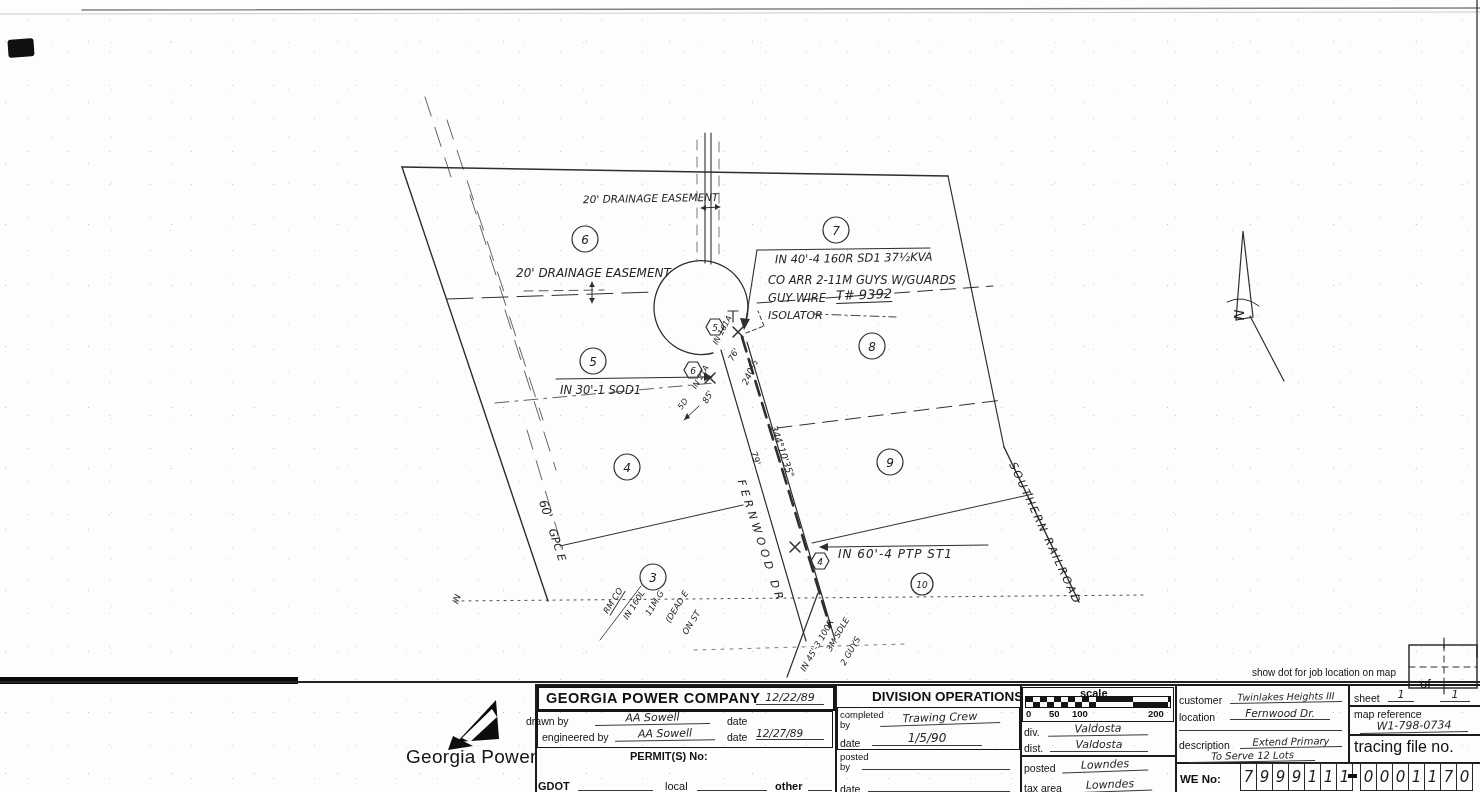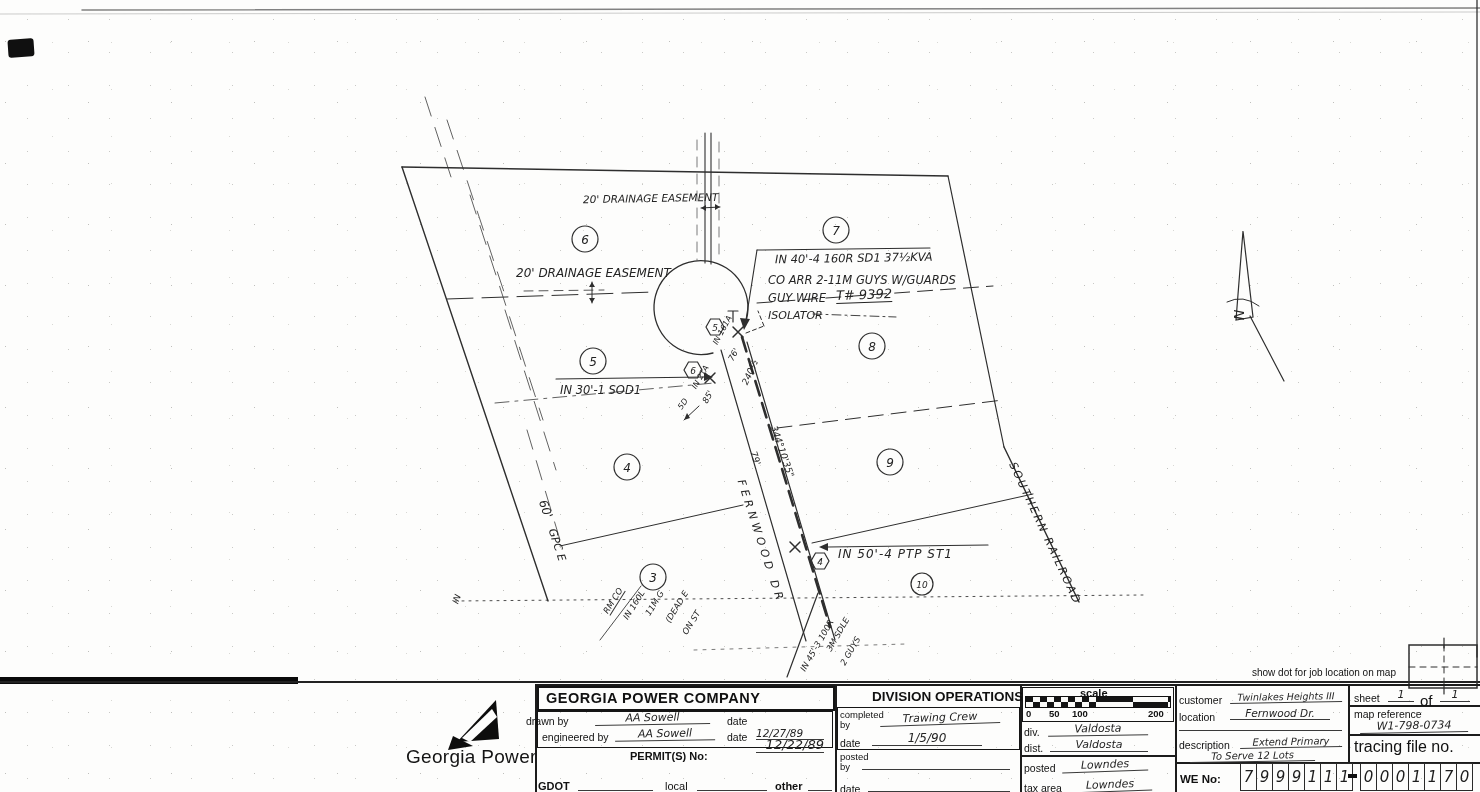--- a/index.html
+++ b/index.html
@@ -159,21 +159,21 @@
   </svg>
 
   <div class="lbl hw" style="left:583px;top:192px;font-size:10.5px;transform:rotate(-1deg)">20' DRAINAGE EASEMENT</div>
   <div class="lbl hw" style="left:516px;top:266px;font-size:12px">20' DRAINAGE EASEMENT</div>
   <div class="lbl hw" style="left:775px;top:251px;font-size:11.5px;transform:rotate(-1deg)">IN 40'-4 160R SD1 37½KVA</div>
   <div class="lbl hw" style="left:768px;top:273px;font-size:11.5px">CO ARR  2-11M GUYS W/GUARDS</div>
   <div class="lbl hw" style="left:768px;top:291px;font-size:11.5px">GUY WIRE</div>
   <div class="lbl hw" style="left:836px;top:287px;font-size:13px;border-bottom:1.5px solid #222;transform:rotate(-2deg)">T# 9392</div>
   <div class="lbl hw" style="left:768px;top:309px;font-size:11px">ISOLATOR</div>
   <div class="lbl hw" style="left:560px;top:383px;font-size:11.5px">IN 30'-1 SOD1</div>
-  <div class="lbl hw" style="left:838px;top:547px;font-size:12px;letter-spacing:1px">IN 50'-4 PTP ST1</div>
+  <div class="lbl hw" style="left:838px;top:547px;font-size:12px;letter-spacing:1px">IN 60'-4 PTP ST1</div>
   <div class="lbl hw" style="left:747px;top:478px;font-size:11px;letter-spacing:4px;transform:rotate(72deg);transform-origin:left top">FERNWOOD DR</div>
   <div class="lbl hw" style="left:1018px;top:460px;font-size:11px;letter-spacing:2px;transform:rotate(65deg);transform-origin:left top">SOUTHERN RAILROAD</div>
   <div class="lbl hw" style="left:558px;top:527px;font-size:11px;transform:rotate(72deg);transform-origin:left top">GPC E</div>
   <div class="lbl hw" style="left:549px;top:498px;font-size:12px;transform:rotate(70deg);transform-origin:left top">60'</div>
   <div class="lbl hw" style="left:1231px;top:320px;font-size:14px;transform:rotate(-90deg);transform-origin:left top">N</div>
   <div class="lbl hw" style="left:452px;top:594px;font-size:9px;transform:rotate(-70deg)">IN</div>
 
   <div class="lbl hw" style="left:711px;top:342px;font-size:8px;transform:rotate(-62deg);transform-origin:left top">IN 161A</div>
   <div class="lbl hw" style="left:726px;top:358px;font-size:8.5px;transform:rotate(-62deg);transform-origin:left top">76'</div>
   <div class="lbl hw" style="left:740px;top:382px;font-size:9px;transform:rotate(-65deg);transform-origin:left top">240½</div>
@@ -214,21 +214,21 @@
     <div class="hline" style="left:1348px;top:705px;width:132px"></div>
     <div class="hline" style="left:1348px;top:734px;width:132px"></div>
 
     <div class="box" style="left:537px;top:686px;width:294px;height:21px;border-width:2px">
       <div class="pl" style="font-size:14.5px;font-weight:bold;padding:2px 0 0 7px;letter-spacing:.5px">GEORGIA POWER COMPANY</div>
     </div>
     <div class="box" style="left:537px;top:711px;width:294px;height:35px"></div>
     <div class="lbl pl" style="left:526px;top:715px;font-size:10.5px">drawn by</div>
     <div class="lbl hw uline" style="left:595px;top:711px;font-size:11px;width:115px;text-align:center;transform:rotate(-1deg)">AA Sowell</div>
     <div class="lbl pl" style="left:727px;top:715px;font-size:10.5px">date</div>
-    <div class="lbl hw uline" style="left:756px;top:737px;font-size:13px;width:68px;text-align:right">12/22/89</div>
+    <div class="lbl hw uline" style="left:756px;top:691px;font-size:11px;width:68px;text-align:center">12/22/89</div>
     <div class="lbl pl" style="left:542px;top:731px;font-size:10.5px">engineered by</div>
     <div class="lbl hw uline" style="left:615px;top:727px;font-size:11px;width:100px;text-align:center;transform:rotate(-1deg)">AA Sowell</div>
     <div class="lbl pl" style="left:727px;top:731px;font-size:10.5px">date</div>
     <div class="lbl hw uline" style="left:756px;top:727px;font-size:10.5px;width:68px;">12/27/89</div>
     <div class="lbl pl" style="left:630px;top:750px;font-size:11px;font-weight:bold">PERMIT(S) No:</div>
     <div class="lbl pl" style="left:538px;top:780px;font-size:11px;font-weight:bold">GDOT</div>
     <div class="uline" style="position:absolute;left:578px;top:780px;width:75px;height:10px"></div>
     <div class="lbl pl" style="left:665px;top:780px;font-size:11px;font-weight:normal">local</div>
     <div class="uline" style="position:absolute;left:697px;top:780px;width:70px;height:10px"></div>
     <div class="lbl pl" style="left:775px;top:780px;font-size:11px;font-weight:bold">other</div>
@@ -269,21 +269,21 @@
     <div class="lbl hw uline" style="left:1230px;top:691px;font-size:9.5px;width:112px;text-align:center;transform:rotate(-1deg)">Twinlakes Heights III</div>
     <div class="lbl pl" style="left:1179px;top:711px;font-size:10.5px">location</div>
     <div class="lbl hw uline" style="left:1230px;top:707px;font-size:10.5px;width:100px;text-align:center">Fernwood Dr.</div>
     <div class="hline" style="left:1179px;top:730px;width:163px;height:1.2px;background:#3a3a3a"></div>
     <div class="lbl pl" style="left:1179px;top:739px;font-size:10.5px">description</div>
     <div class="lbl hw uline" style="left:1240px;top:736px;font-size:10px;width:102px;text-align:center;transform:rotate(-1deg)">Extend Primary</div>
     <div class="lbl hw uline" style="left:1190px;top:750px;font-size:10px;width:125px;text-align:center;transform:rotate(-1deg)">To Serve 12 Lots</div>
 
     <div class="lbl pl" style="left:1354px;top:692px;font-size:10.5px">sheet</div>
     <div class="lbl hw uline" style="left:1388px;top:688px;font-size:11px;width:26px;text-align:center">1</div>
-    <div class="lbl pl" style="left:1420px;top:692px;font-size:15px">of</div>
+    <div class="lbl pl" style="left:1420px;top:676px;font-size:13px">of</div>
     <div class="lbl hw uline" style="left:1440px;top:688px;font-size:11px;width:30px;text-align:center">1</div>
     <div class="lbl pl" style="left:1354px;top:708px;font-size:10.5px">map reference</div>
     <div class="lbl hw uline" style="left:1360px;top:719px;font-size:11px;width:108px;text-align:center;transform:rotate(-1deg)">W1-798-0734</div>
     <div class="lbl pl" style="left:1354px;top:738px;font-size:16px">tracing file no.</div>
 
     <div class="lbl pl" style="left:1180px;top:773px;font-size:11.5px;font-weight:bold">WE No:</div>
     <div class="wegrp" style="left:1240px;top:763px">
       <div class="wecell">7</div>
       <div class="wecell">9</div>
       <div class="wecell">9</div>

